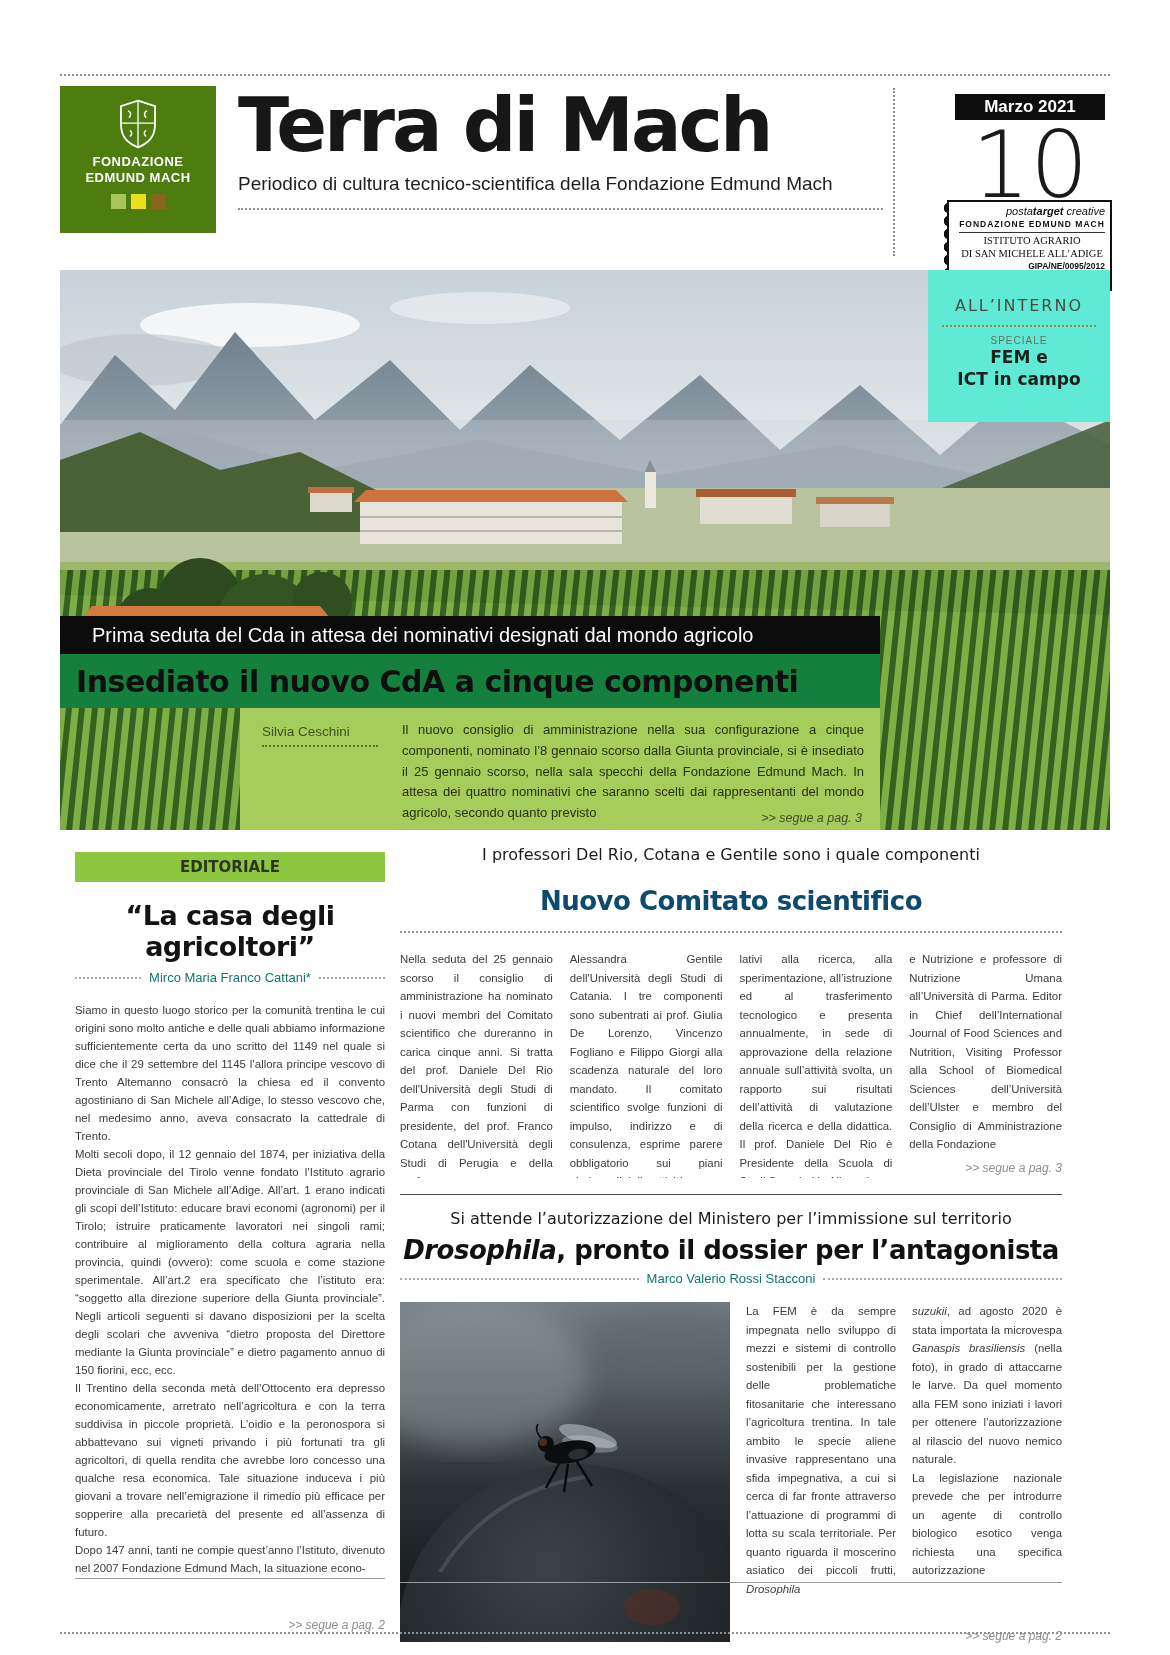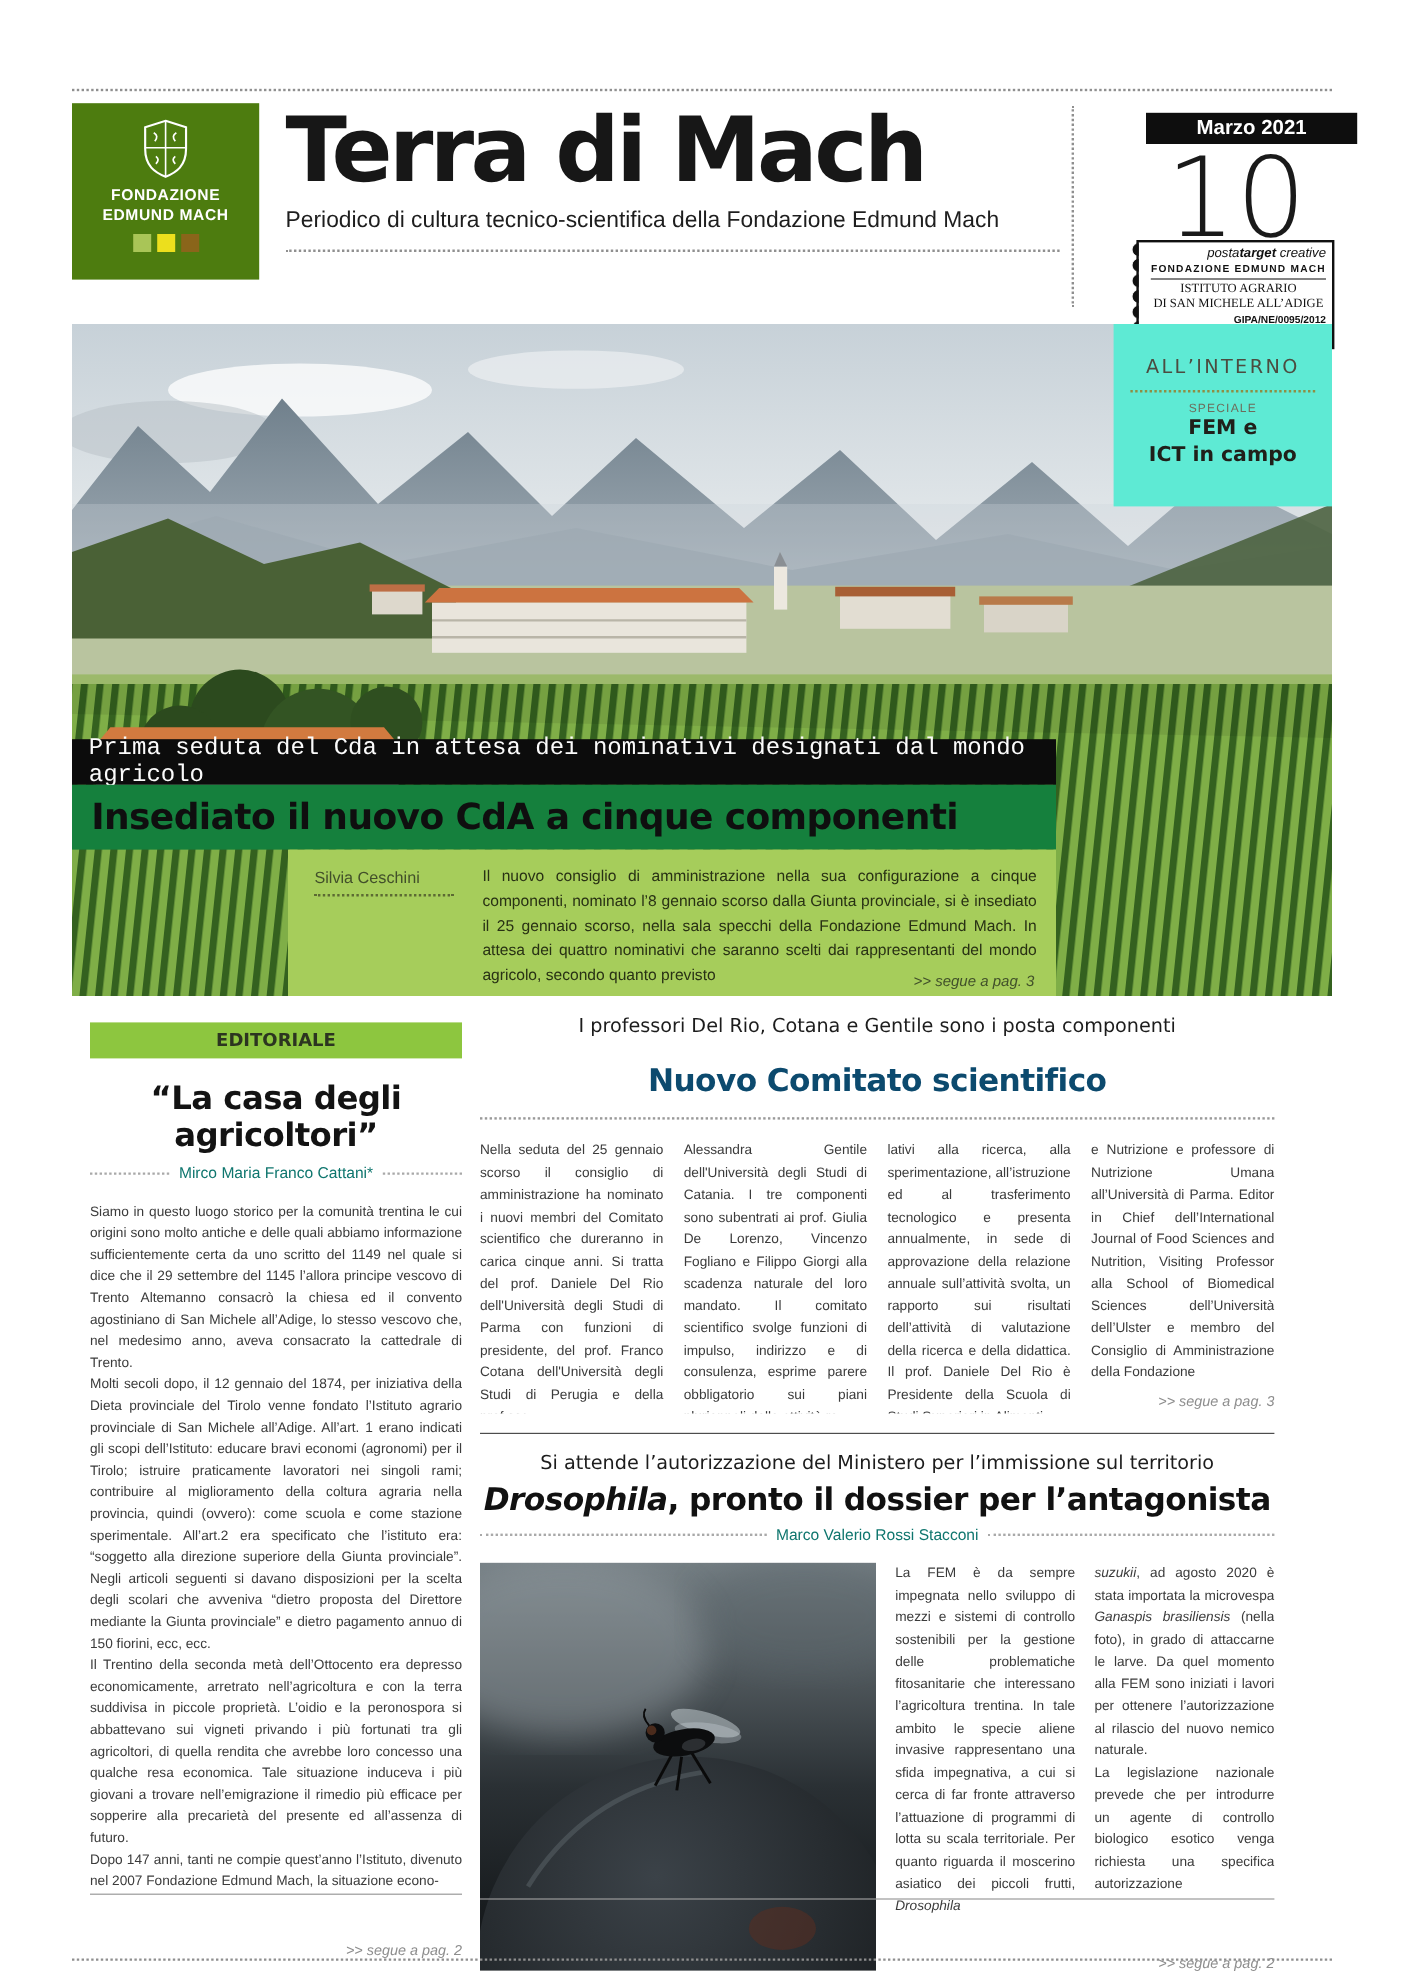--- a/index.html
+++ b/index.html
@@ -17,21 +17,21 @@
   .logo .squares{display:flex;justify-content:center;gap:5px;margin-top:7px;}
   .logo .sq{width:15px;height:15px;}
   .mast-center{position:absolute;left:178px;top:0;width:648px;}
   .title{font-family:"DejaVu Sans",sans-serif;font-size:75px;font-weight:800;color:#171717;
          letter-spacing:-3px;line-height:1.05;white-space:nowrap;}
   .subtitle{font-size:19px;color:#1e1e1e;margin-top:8px;}
   .mast-dots{border-top:2px dotted #8f8f8f;margin-top:13px;width:645px;}
   .mast-right{position:absolute;left:833px;top:2px;width:217px;height:168px;
               border-left:2px dotted #8f8f8f;}
   .issue-date{background:#0e0e0e;color:#fff;font-weight:700;font-size:17px;text-align:center;
-              padding:3px 13px;width:150px;margin:6px 0 0 60px;}
+              padding:3px 0;width:150px;margin:6px 0 0 60px;}
   .issue-num{font-family:"DejaVu Sans",sans-serif;font-size:92px;font-weight:300;color:#1a1a1a;
              text-align:center;width:150px;margin-left:60px;line-height:1.0;}
   .stamp{position:absolute;right:0px;top:112px;width:146px;border:2px solid #101010;
          background:#fff;padding:3px 5px 0 10px;}
   .stamp::before{content:"";position:absolute;left:-9px;top:0;bottom:0;width:9px;
          background-image:radial-gradient(circle at 9px 6px,#101010 5px,transparent 5.5px);
          background-size:9px 13px;background-repeat:repeat-y;}
   .stamp-brand{font-style:italic;font-size:11px;color:#111;text-align:right;}
   .stamp-brand b{font-weight:700;}
   .stamp-org{font-size:8.5px;font-weight:700;letter-spacing:1px;text-align:center;color:#111;
@@ -48,22 +48,22 @@
   .heroimg{position:absolute;left:0;top:0;width:100%;height:100%;}
   .inside-box{position:absolute;left:868px;top:0;width:182px;height:152px;background:#5eead4;
               text-align:center;}
   .inside-title{font-family:"DejaVu Sans",sans-serif;font-size:16px;color:#4c4c40;
                 letter-spacing:2px;margin-top:26px;}
   .inside-dots{border-top:2px dotted #8e8e44;margin:10px 14px 8px;}
   .inside-kicker{font-size:10px;color:#6d6d5c;letter-spacing:1px;}
   .inside-line{font-family:"DejaVu Sans",sans-serif;font-size:17px;font-weight:700;color:#20201a;
                line-height:1.3;}
   .strap{position:absolute;left:0;top:346px;width:820px;height:38px;background:#0c0c0c;
-         color:#fbfbfb;font-family:Liberation Mono, monospace;font-size:20px;
-         display:flex;align-items:center;padding-left:14px;box-sizing:border-box;}
+         color:#fbfbfb;font-family:Liberation Sans, sans-serif;font-size:20px;
+         display:flex;align-items:center;padding-left:32px;box-sizing:border-box;}
   .lead-band{position:absolute;left:0;top:384px;width:820px;height:54px;background:#15803d;
              display:flex;align-items:center;}
   .lead-headline{font-family:"DejaVu Sans",sans-serif;font-size:30px;font-weight:800;
                  color:#0f0f0f;padding-left:16px;letter-spacing:-.5px;}
   .lead-box{position:absolute;left:180px;top:438px;width:640px;height:122px;background:#a6cd5b;
             display:flex;box-sizing:border-box;}
   .lead-author{width:150px;flex:none;padding:16px 0 0 22px;font-size:13.5px;color:#42502a;box-sizing:border-box;}
   .lead-author .u{border-bottom:2px dotted #5c6a33;padding-bottom:6px;width:116px;}
   .lead-body{flex:1;padding:12px 16px 0 12px;font-size:13px;line-height:1.6;text-align:justify;
              color:#283114;}
@@ -238,21 +238,21 @@
       <p>Siamo in questo luogo storico per la comunità trentina le cui origini sono molto antiche e delle quali abbiamo informazione sufficientemente certa da uno scritto del 1149 nel quale si dice che il 29 settembre del 1145 l’allora principe vescovo di Trento Altemanno consacrò la chiesa ed il convento agostiniano di San Michele all’Adige, lo stesso vescovo che, nel medesimo anno, aveva consacrato la cattedrale di Trento.</p>
       <p>Molti secoli dopo, il 12 gennaio del 1874, per iniziativa della Dieta provinciale del Tirolo venne fondato l’Istituto agrario provinciale di San Michele all’Adige. All’art. 1 erano indicati gli scopi dell’Istituto: educare bravi economi (agronomi) per il Tirolo; istruire praticamente lavoratori nei singoli rami; contribuire al miglioramento della coltura agraria nella provincia, quindi (ovvero): come scuola e come stazione sperimentale. All’art.2 era specificato che l’istituto era: “soggetto alla direzione superiore della Giunta provinciale”. Negli articoli seguenti si davano disposizioni per la scelta degli scolari che avveniva “dietro proposta del Direttore mediante la Giunta provinciale” e dietro pagamento annuo di 150 fiorini, ecc, ecc.</p>
       <p>Il Trentino della seconda metà dell’Ottocento era depresso economicamente, arretrato nell’agricoltura e con la terra suddivisa in piccole proprietà.  L’oidio e la peronospora si abbattevano sui vigneti privando i più fortunati tra gli agricoltori, di quella rendita che avrebbe loro concesso una qualche resa economica. Tale situazione induceva i più giovani a trovare nell’emigrazione il rimedio più efficace per sopperire alla precarietà del presente ed all’assenza di futuro.</p>
       <p>Dopo 147 anni, tanti ne compie quest’anno l’Istituto, divenuto nel 2007 Fondazione Edmund Mach, la situazione econo-</p>
     </div>
     <div class="more">&gt;&gt; segue a pag. 2</div>
   </div>
 
   <div class="right-sec">
 
-    <div class="kicker">I professori Del Rio, Cotana e Gentile sono i posta componenti</div>
+    <div class="kicker">I professori Del Rio, Cotana e Gentile sono i quale componenti</div>
     <div class="sci-head">Nuovo Comitato scientifico</div>
     <div class="dots-wide"></div>
 
     <div class="cols4">
       <div class="c">Nella seduta del 25 gennaio scorso il consiglio di amministrazione ha nominato i nuovi membri del Comitato scientifico che dureranno in carica cinque anni. Si tratta del prof. Daniele Del Rio dell'Università degli Studi di Parma con funzioni di presidente, del prof. Franco Cotana dell'Università degli Studi di Perugia e della prof.ssa</div>
       <div class="c">Alessandra Gentile dell'Università degli Studi di Catania. I tre componenti sono subentrati ai prof. Giulia De Lorenzo, Vincenzo Fogliano e Filippo Giorgi alla scadenza naturale del loro mandato. Il comitato scientifico svolge funzioni di impulso, indirizzo e di consulenza, esprime parere obbligatorio sui piani pluriennali delle attività re-</div>
       <div class="c">lativi alla ricerca, alla sperimentazione, all’istruzione ed al trasferimento tecnologico e presenta annualmente, in sede di approvazione della relazione annuale sull’attività svolta, un rapporto sui risultati dell’attività di valutazione della ricerca e della didattica. Il prof. Daniele Del Rio è Presidente della Scuola di Studi Superiori in Alimenti</div>
       <div class="c">
         <span>e Nutrizione e professore di Nutrizione Umana all’Università di Parma. Editor in Chief dell’International Journal of Food Sciences and Nutrition, Visiting Professor alla School of Biomedical Sciences dell’Università dell’Ulster e membro del Consiglio di Amministrazione della Fondazione</span>
         <div class="more">&gt;&gt; segue a pag. 3</div>

